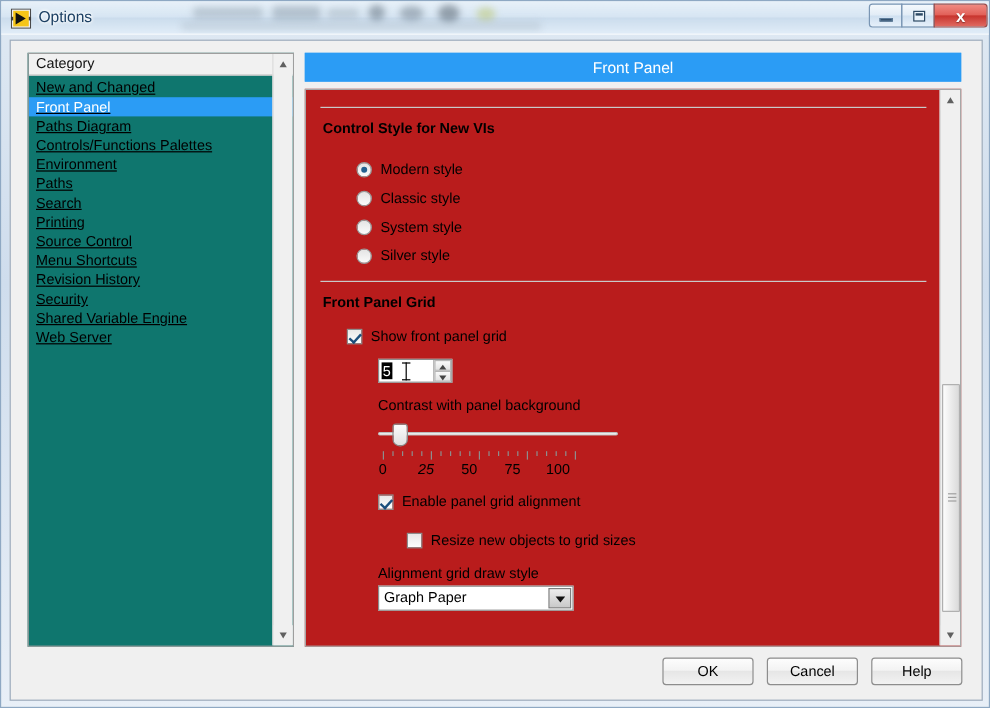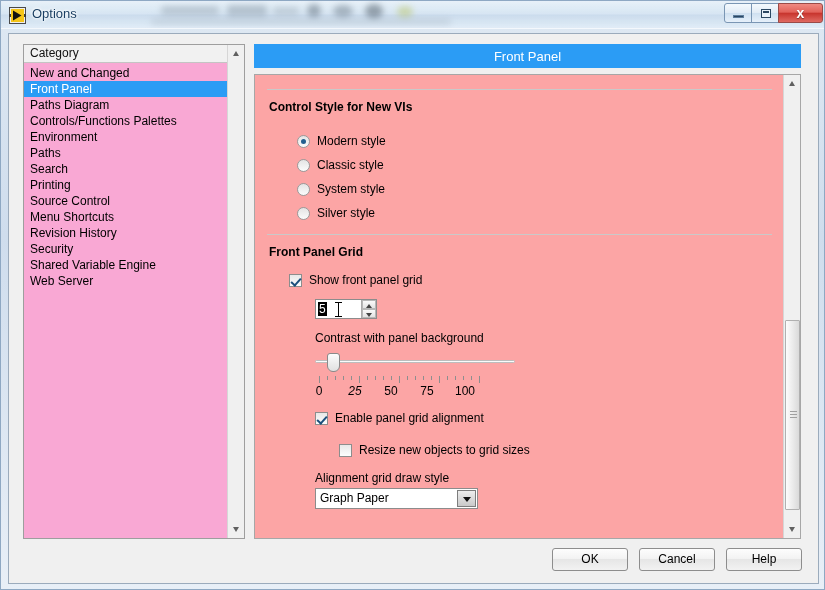--- a/index.html
+++ b/index.html
@@ -98,32 +98,32 @@
     position: absolute; left: 7px; top: 32px;
     width: 811px; height: 551px;
     background: #f0f0f0;
     border: 1px solid #9babbc;
   }
 
   
   .catbox {
     position: absolute; left: 14px; top: 10px;
     width: 222px; height: 495px;
-    background: #f9a8d4;
+    background: #0f766e;
     border: 1px solid #9e9e9e;
     overflow: hidden;
   }
   .cathead {
     height: 18px; line-height: 17px;
     padding-left: 6px;
     background: #f1f1f1;
     border-bottom: 1px solid #c4c4c4;
     font-size: 12px; color: #111;
   }
-  .catlist { padding: 2px 0 0 0; }
+  .catlist { padding: 2px 0 0 0; text-decoration: underline; }
   .catitem {
     height: 16px; line-height: 16px;
     padding-left: 6px;
     font-size: 12px; color: #000;
     white-space: nowrap;
     cursor: default;
   }
   .catitem.sel { background: #2b9cf5; color: #fff; }
 
   
@@ -170,21 +170,21 @@
   .pane-header {
     height: 24px; line-height: 24px;
     background: #2b9cf5;
     color: #fff; font-size: 13px;
     text-align: center;
     border: 1px solid #2b9cf5;
   }
   .pane-body {
     position: absolute; left: 0; top: 30px;
     width: 547px; height: 465px;
-    background: #fca5a5;
+    background: #b91c1c;
     border: 1px solid #a7a7a7;
     overflow: hidden;
   }
   .pane-inner {
     position: absolute; left: 0; top: 0;
     width: 529px; height: 100%;
     padding: 14px 12px 0 12px;
   }
   .rule {
     height: 1px; background: #c9c9c9;

